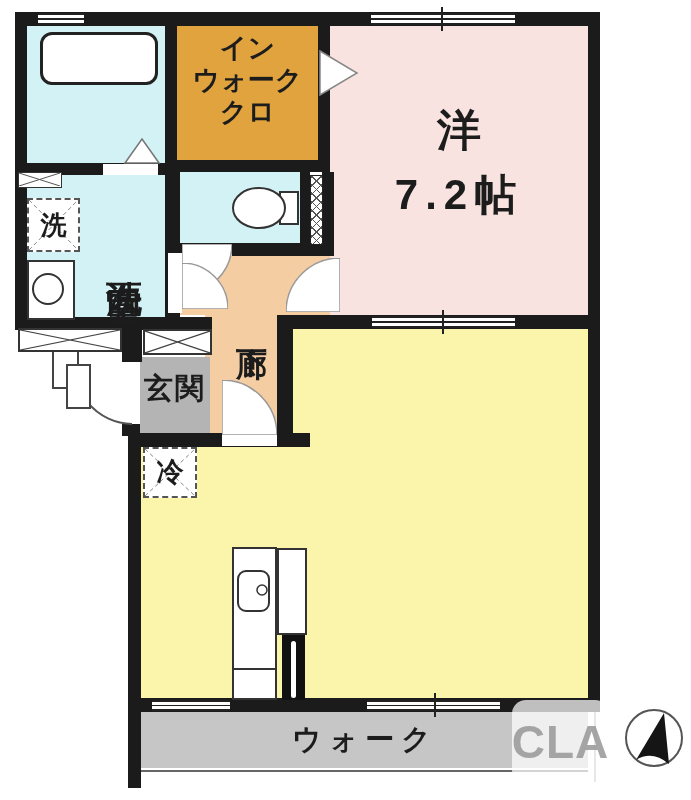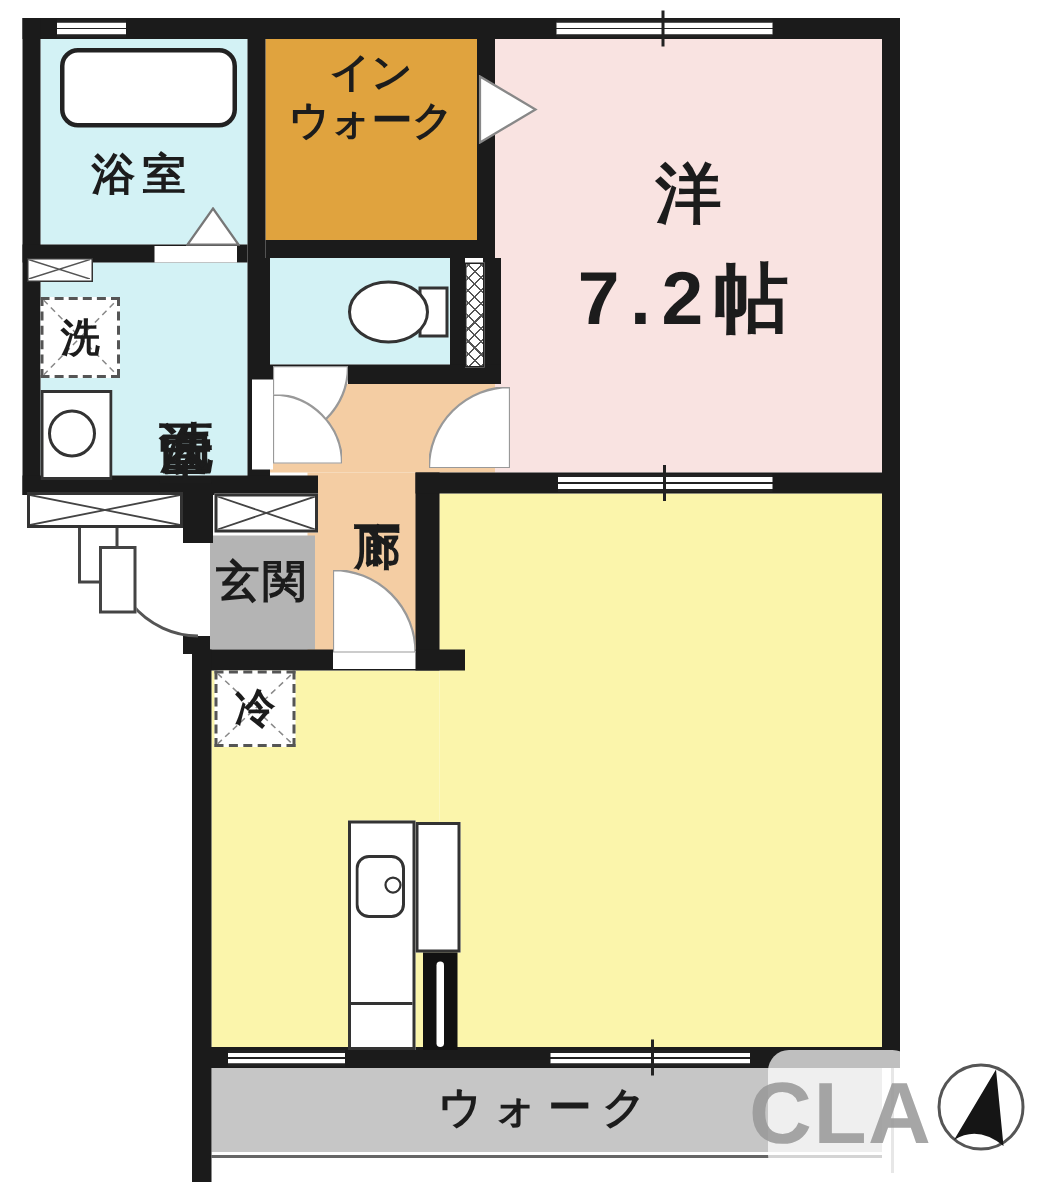--- a/index.html
+++ b/index.html
@@ -24,21 +24,21 @@
   .xbox{position:absolute;z-index:4;background:#fff;border:2px solid #333;box-sizing:border-box;}
   .dash{border:2px dashed #555;}
   .hatch{position:absolute;z-index:4;background:
          repeating-linear-gradient(45deg,#555 0 1px,transparent 1px 6px),
          repeating-linear-gradient(-45deg,#555 0 1px,transparent 1px 6px),#fff;
          border:1.5px solid #222;box-sizing:border-box;}
   .leaf{position:absolute;z-index:4;background:#fff;border:2px solid #444;box-sizing:border-box;}
   svg{display:block;}
   .wm{position:absolute;z-index:6;background:rgba(255,255,255,.72);border-radius:14px;
       display:flex;align-items:center;justify-content:center;
-      font-weight:bold;font-size:58px;color:rgba(150,150,150,.85);letter-spacing:1px;}
+      font-weight:bold;font-size:46px;color:rgba(150,150,150,.85);letter-spacing:1px;}
 </style>
 </head>
 <body>
 
 <div id="plan">
 
   <div class="room" style="left:27px;top:26px;width:138px;height:137px;background:var(--water);"></div>
   <div class="room" style="left:177px;top:26px;width:141px;height:134px;background:var(--wic);"></div>
   <div class="room" style="left:27px;top:175px;width:138px;height:142px;background:var(--water);"></div>
   <div class="room" style="left:180px;top:172px;width:120px;height:71px;background:var(--water);"></div>
@@ -158,29 +158,29 @@
   <div class="fix" style="left:232px;top:547px;width:45px;height:153px;background:#fff;border:2px solid #333;box-sizing:border-box;"></div>
   <div class="fix" style="left:234px;top:668px;width:41px;height:2px;background:#333;"></div>
   <svg class="fix" style="left:237px;top:570px;" width="33" height="42" viewBox="0 0 33 42">
       <rect x="1" y="1" width="31" height="40" rx="8" fill="#fff" stroke="#333" stroke-width="2"></rect>
       <circle cx="25" cy="20" r="5" fill="#fff" stroke="#333" stroke-width="1.5"></circle>
     </svg>
   <div class="fix" style="left:277px;top:548px;width:30px;height:87px;background:#fff;border:2px solid #333;box-sizing:border-box;"></div>
   <div class="fix" style="left:282px;top:635px;width:23px;height:65px;background:#111;"></div>
   <div class="fix" style="left:291px;top:641px;width:5px;height:57px;background:#fff;border-radius:3px;"></div>
 
-  <div class="lbl" style="left:48px;top:103px;width:94px;font-size:29px;letter-spacing:5px;">浴室</div>
 
   <div class="lbl" style="left:177px;top:32px;width:141px;font-size:27px;line-height:32px;">
     <div>イン</div>
     <div>ウォーク</div>
+    <div>クロ</div>
   </div>
 
   <div class="lbl" style="left:330px;top:108px;width:258px;font-size:44px;">洋</div>
-  <div class="lbl" style="left:330px;top:174px;width:258px;font-size:50px;letter-spacing:7px;">7.2帖</div>
+  <div class="lbl" style="left:330px;top:174px;width:258px;font-size:42px;letter-spacing:7px;">7.2帖</div>
 
   <div class="lbl vert" style="left:98px;top:187px;width:44px;height:136px;font-size:36px;letter-spacing:3px;">洗面室</div>
 
   <div class="lbl vert" style="left:227px;top:286px;width:40px;height:80px;font-size:31px;letter-spacing:4px;">廊下</div>
 
   <div class="lbl" style="left:138px;top:374px;width:74px;font-size:29px;letter-spacing:2px;">玄関</div>
 
 
   <div class="lbl" style="left:200px;top:725px;width:330px;font-size:29px;letter-spacing:7px;">ウォーク</div>
 

